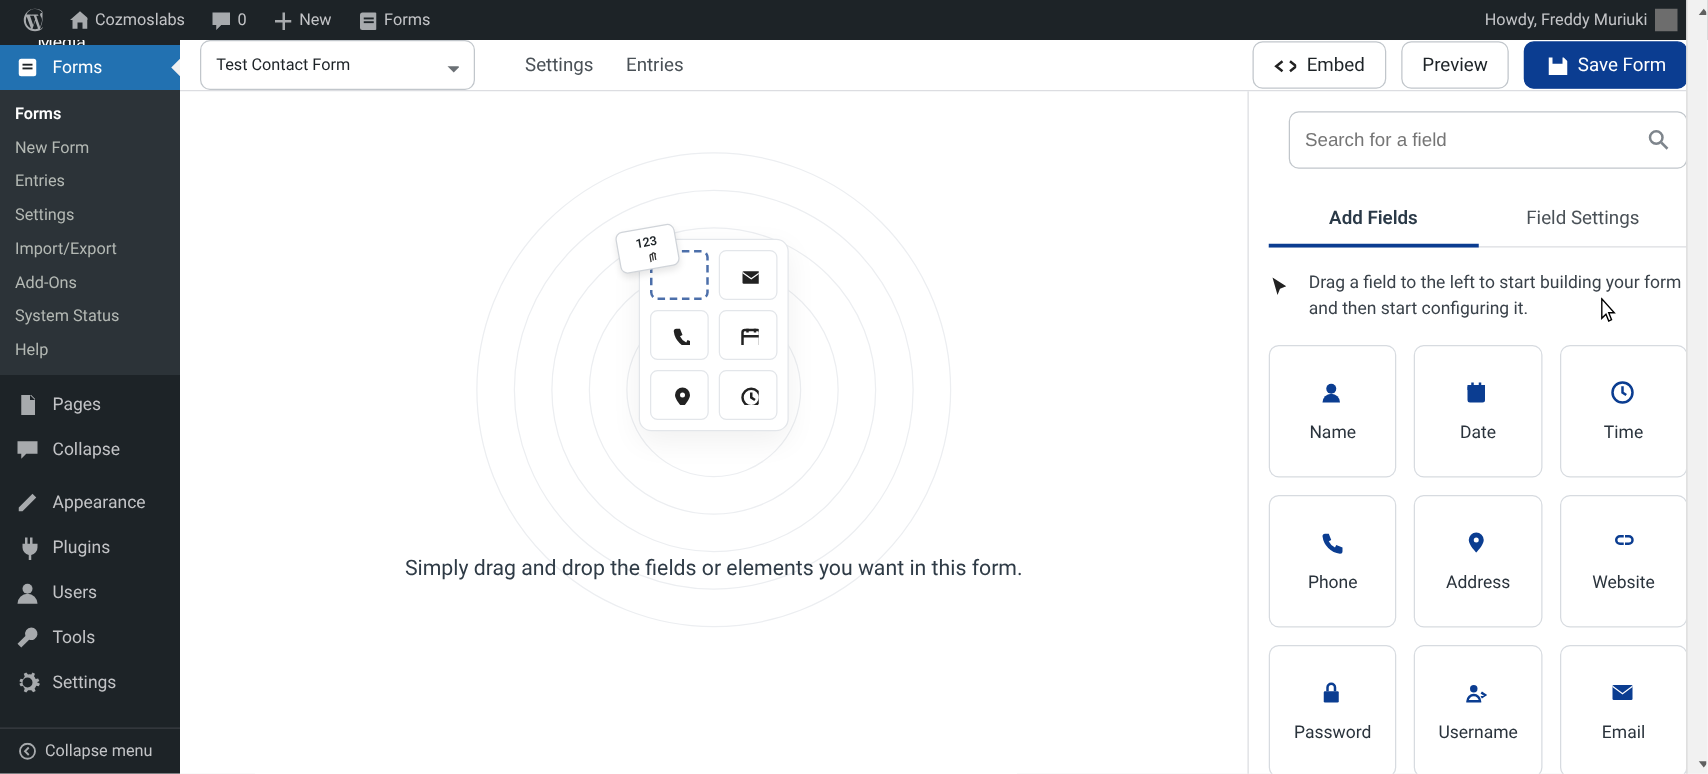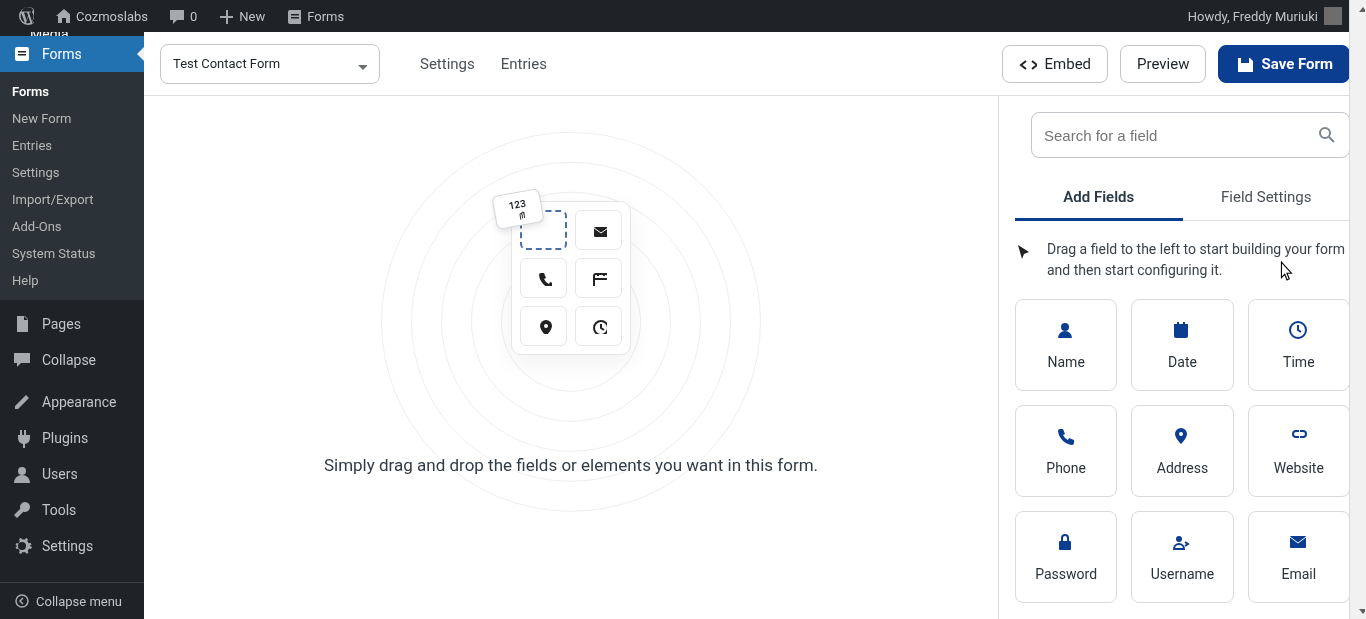--- a/index.html
+++ b/index.html
@@ -117,21 +117,21 @@
   .search-row input { flex:1; border:none; outline:none; font-size:15px; background:transparent; }
   .panel-tabs { display:flex; border-bottom:1px solid #dcdde1; }
   .ptab { flex:1; text-align:center; padding:12px 0; font-size:15px; color:#4a5157; cursor:pointer; }
   .ptab.active { color:#2a3947; font-weight:600; border-bottom:3px solid #0b3d91; margin-bottom:-1px; }
   .hint-row { display:flex; gap:16px; align-items:flex-start; }
   .hint-text { color:#3a424a; font-size:14px; line-height:1.5; }
   .fields-grid {
     display:grid; grid-template-columns:repeat(3,1fr); gap:14px;
   }
   .field-card {
-    height:92px; border:1px solid #d7dbe0; border-radius:8px;
+    height:106px; border:1px solid #d7dbe0; border-radius:8px;
     display:flex; flex-direction:column; align-items:center; justify-content:center; gap:12px;
     cursor:grab; background:#fff;
   }
   .field-card svg { fill:#0b3d91; }
   .field-card .lbl { font-size:14px; color:#2a333c; }
   
   .winscroll {
     position:absolute; right:0; top:0; width:17px; height:619px;
     background:#f1f1f1; border-left:1px solid #dadada;
     display:flex; flex-direction:column; justify-content:space-between;
@@ -438,21 +438,21 @@
         </div>
         <div class="tb-btn">
           <span>Preview</span>
         </div>
         <div class="tb-btn primary">
           <span>
               <svg width="18" height="18">
                 <use href="#i-save"></use>
               </svg>
             </span>
-          <span style="font-weight:700">Save Form</span>
+          <span style="font-weight:400">Save Form</span>
         </div>
       </div>
     </div>
 
     <div class="workspace">
 
       <div class="canvas-area">
         <div class="rings">
           <div style="width:140px;height:140px;margin:-70px"></div>
           <div style="width:200px;height:200px;margin:-100px"></div>

